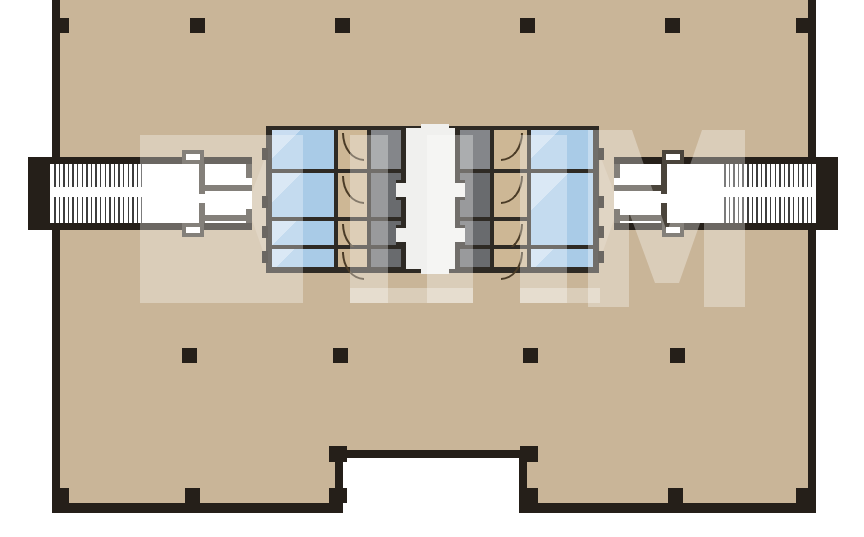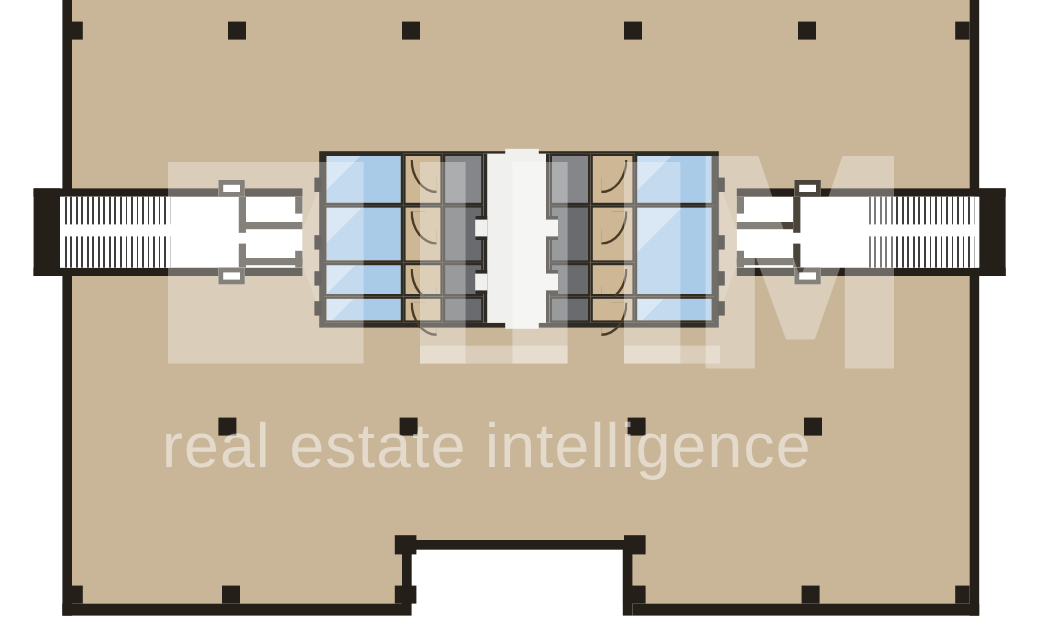--- a/index.html
+++ b/index.html
@@ -173,16 +173,15 @@
       <g fill="rgba(255,255,255,0.32)">
         <rect x="140" y="135" width="163" height="168"></rect>
         <rect x="350" y="135" width="38" height="168"></rect>
         <rect x="427" y="135" width="46" height="168"></rect>
         <rect x="350" y="288" width="123" height="15"></rect>
         <rect x="520" y="135" width="47" height="168"></rect>
         <rect x="520" y="288" width="80" height="15"></rect>
         <polygon points="588,307 588,130 632,130 667,232 702,130 745,130 745,307 704,307 704,212 679,283 655,283 629,212 629,307"></polygon>
       </g>
     </svg>
-    <div id="tagline">real estate intelligence</div>
   </div>
 
 </div>
 
 </body></html>

